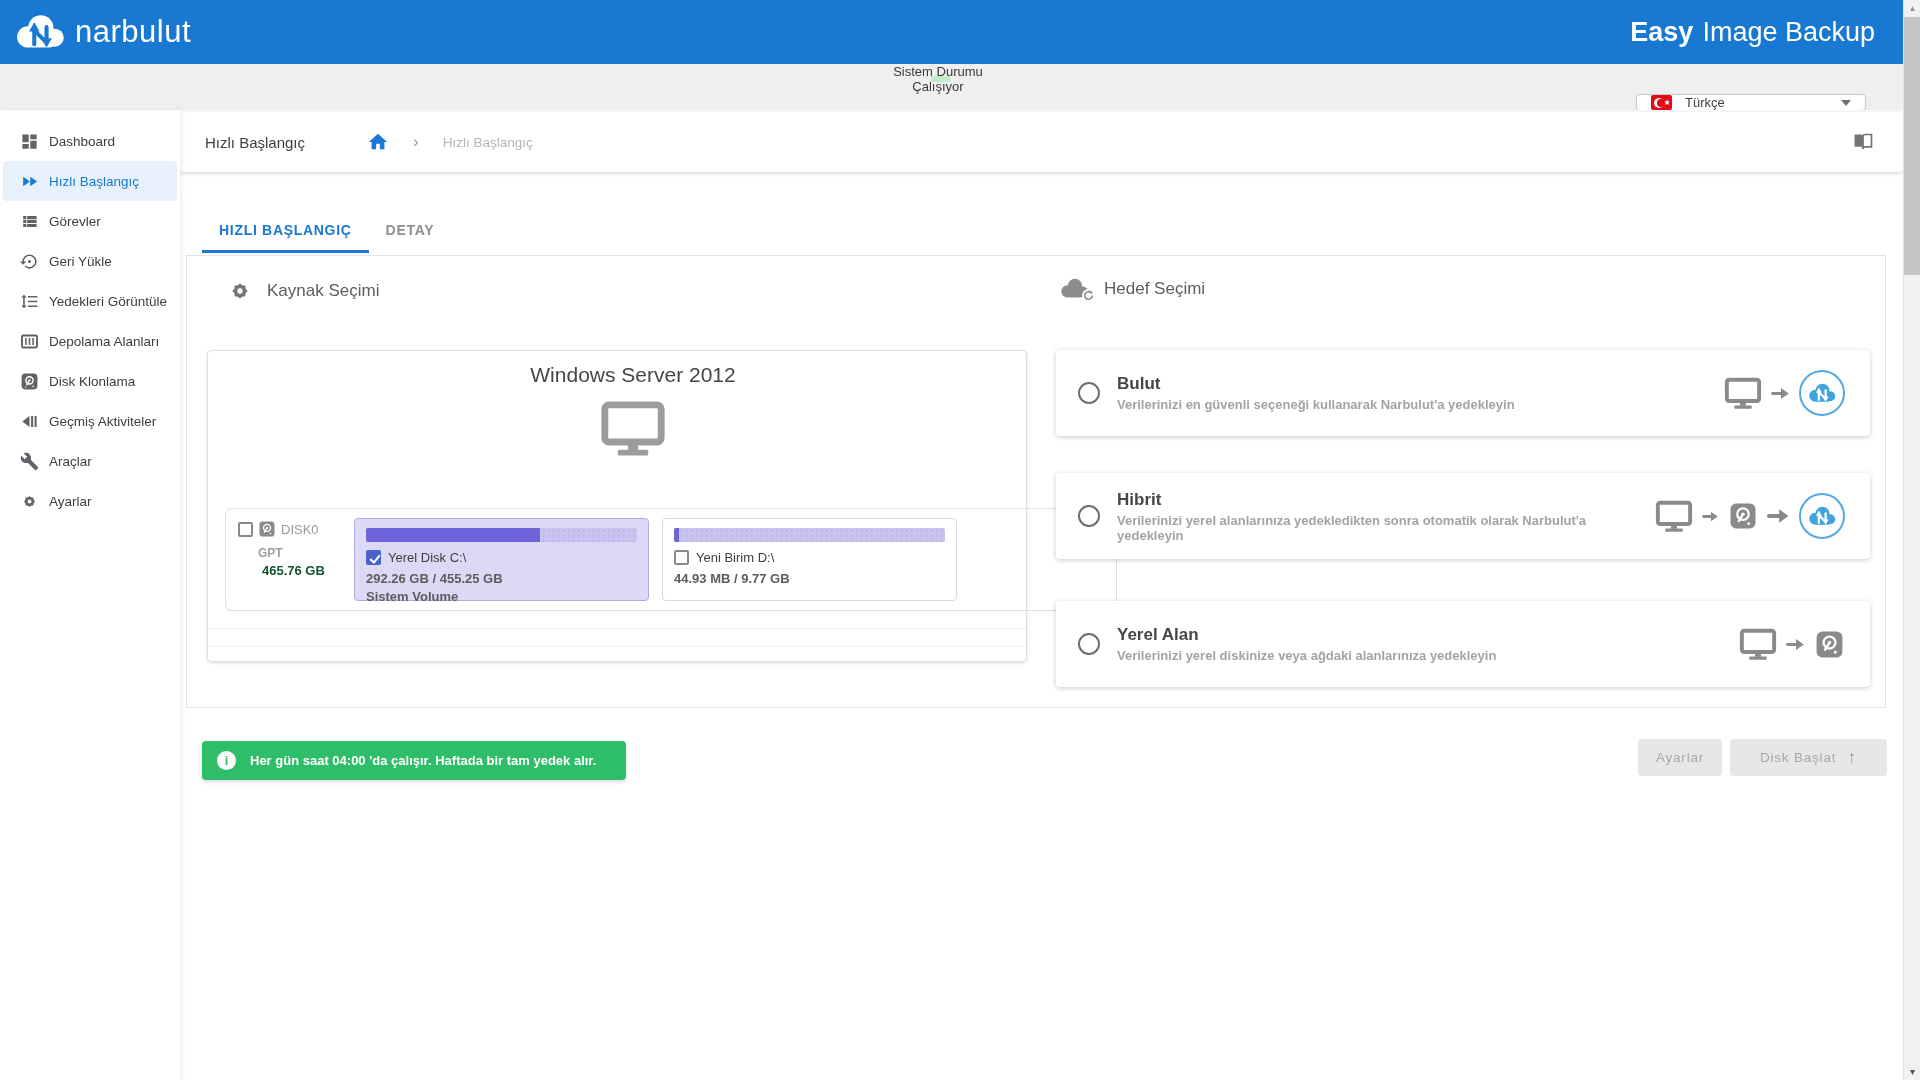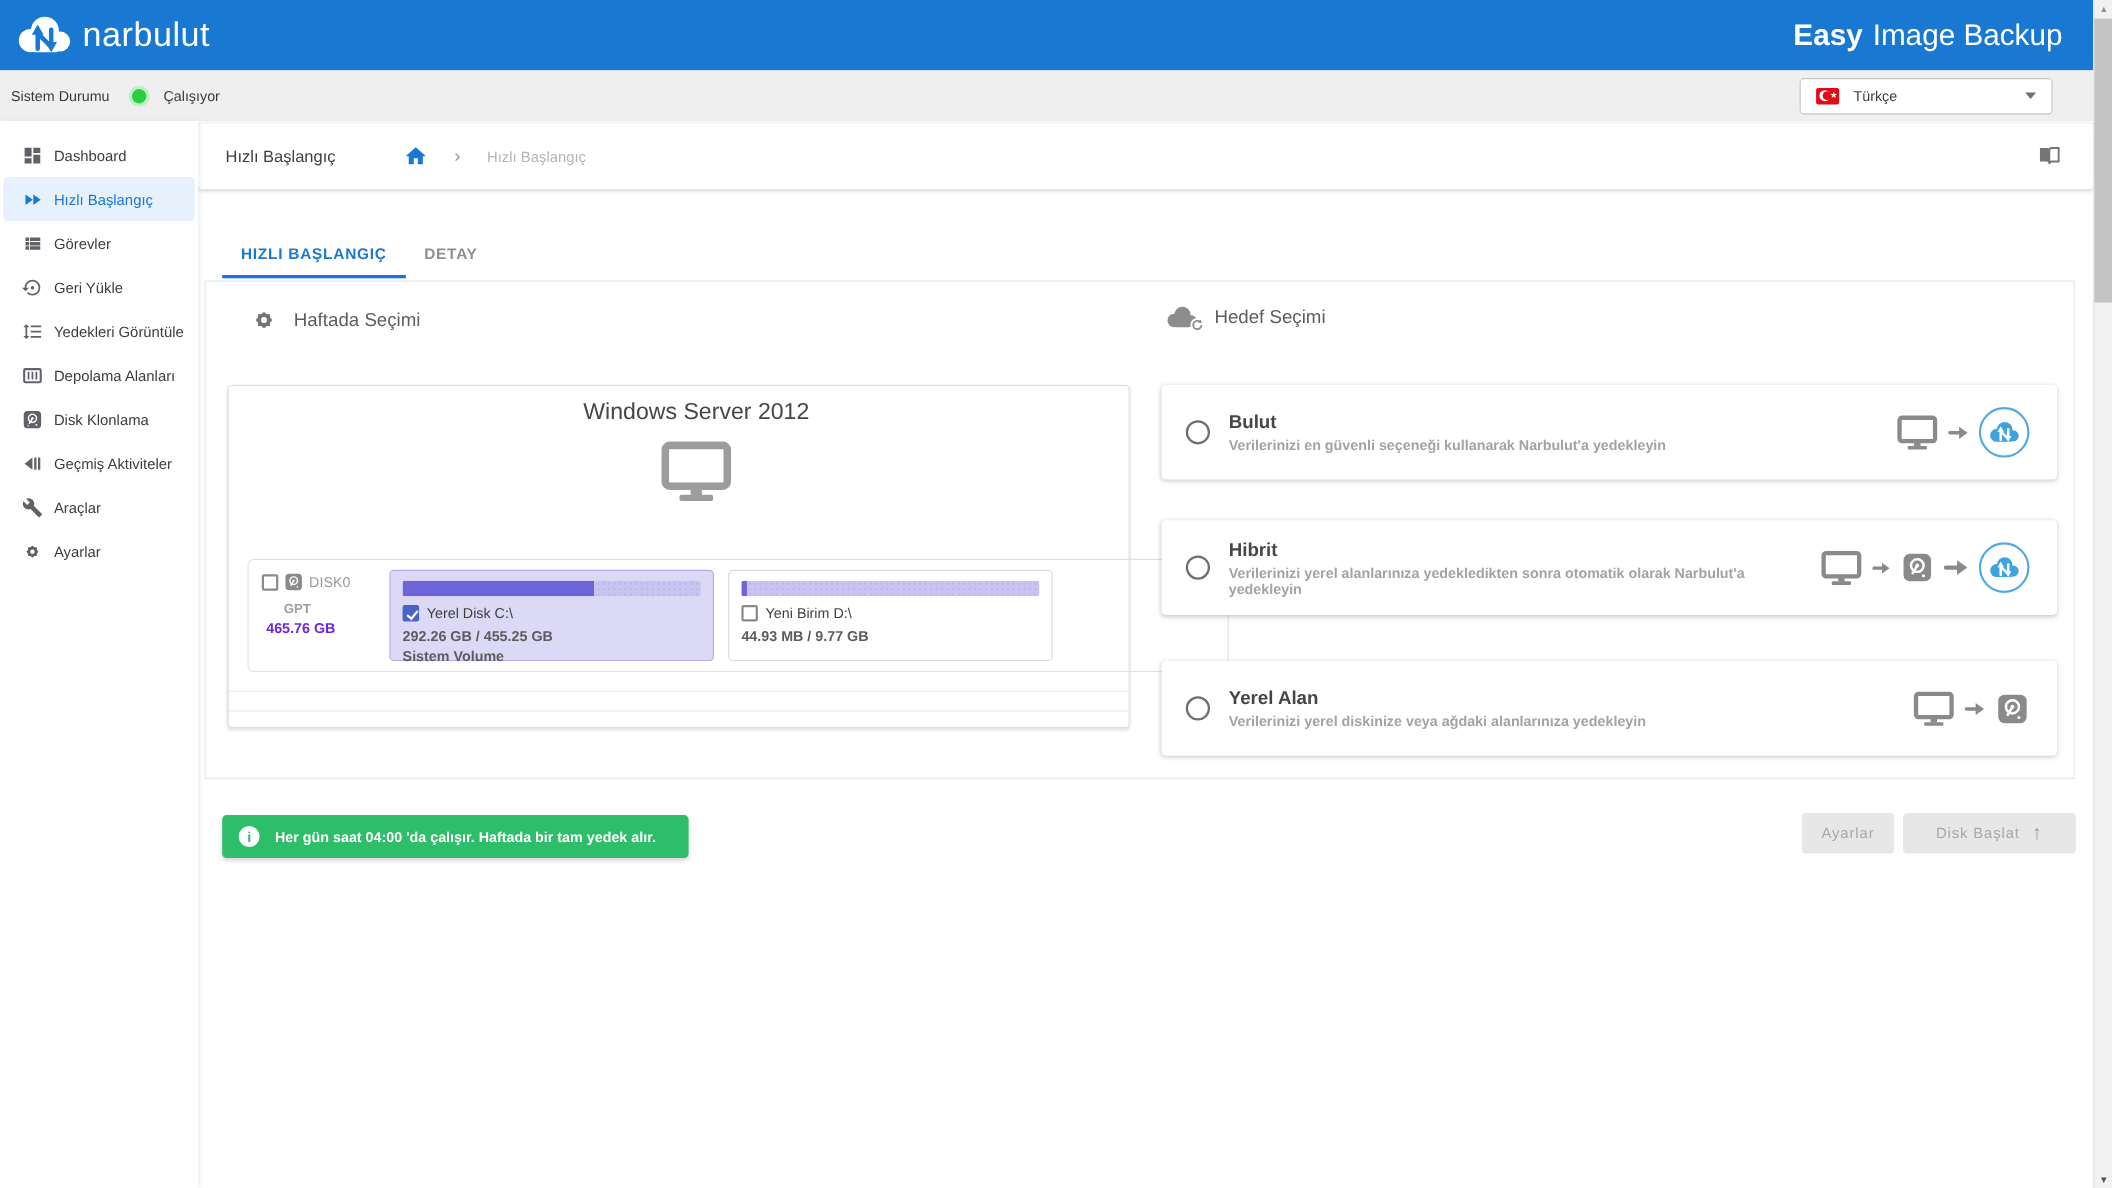--- a/index.html
+++ b/index.html
@@ -11,21 +11,21 @@
   
   .topbar { position:absolute; left:0; top:0; right:0; height:64px; background:#1878d2;
     display:flex; align-items:center; }
   .brand { display:flex; align-items:center; gap:8px; padding-left:13px; }
   .brand-name { color:#fff; font-size:31px; font-weight:500; letter-spacing:.5px; }
   .product { margin-left:auto; padding-right:28px; color:#fff; font-size:27px; font-weight:400; }
   .product .bold { font-weight:700; margin-right:9px; }
 
   
   .statusbar { position:absolute; left:0; top:64px; right:0; height:46px; background:#efefef;
-    display:flex; align-items:center; padding:0 37px 0 10px; }
+    display:flex; align-items:center; padding:0 37px 0 10px;flex-direction:column; }
   .status-label, .status-value { font-size:13px; color:#3a3a3a; }
   .status-dot { width:13px; height:13px; border-radius:50%; background:#2ecc40;
     box-shadow:0 0 0 3px #bfeec9; margin:0 16px 0 20px; }
   .lang { margin-left:auto; width:230px; height:33px; background:#fff; border:1px solid #c6c6c6;
     border-radius:4px; display:flex; align-items:center; padding:0 14px; cursor:pointer; }
   .flag { width:21px; height:15px; background:#e30a17; border-radius:2px; position:relative;
     margin-right:13px; overflow:hidden; }
   .flag::before { content:""; position:absolute; left:3px; top:2.5px; width:10px; height:10px;
     border-radius:50%; background:#fff; }
   .flag::after { content:""; position:absolute; left:5.5px; top:3.5px; width:8px; height:8px;
@@ -77,21 +77,21 @@
     border:1px solid #e0e0e0; border-radius:6px; display:flex; padding:9px 12px; gap:13px; }
   .disk-meta { width:103px; padding-top:2px; }
   .disk-meta-top { display:flex; align-items:center; gap:5px; }
   .cbx { width:15px; height:15px; border:2px solid #8a8a8a; border-radius:2px; background:#fff;
     cursor:pointer; flex:0 0 auto; }
   .cbx.checked { background:#4a63c8; border-color:#4a63c8; position:relative; }
   .cbx.checked::after { content:""; position:absolute; left:3.5px; top:0.5px; width:4px;
     height:8px; border:solid #fff; border-width:0 2px 2px 0; transform:rotate(40deg); }
   .disk-name { font-size:13px; color:#9a9a9a; }
   .disk-gpt { font-size:12px; font-weight:700; color:#9e9e9e; margin:8px 0 3px 20px; }
-  .disk-size { font-size:13px; font-weight:700; color:#6d28d9; margin-left:4px; }
+  .disk-size { font-size:13px; font-weight:700; color:#14532d; margin-left:24px; }
   .vol { width:295px; border:1px solid #d9d9d9; border-radius:4px; padding:9px 11px; cursor:pointer; }
   .vol.selected { background:#dcd9f7; border-color:#b2abe9; }
   .vol-bar { height:14px; border-radius:2px; background:#c8c3ef; overflow:hidden;
     background-image:radial-gradient(#bab4ec 1px, transparent 1px); background-size:5px 5px; }
   .vol-fill { height:100%; background:#6f63da; }
   .vol-name-row { display:flex; align-items:flex-start; gap:7px; margin-top:8px; }
   .vol-name { font-size:13px; color:#3f3f3f; }
   .vol-usage { font-size:13px; font-weight:700; color:#5c5c5c; margin-top:6px; }
   .vol-label { font-size:13px; font-weight:700; color:#5c5c5c; margin-top:3px; }
   .card-divider { position:absolute; left:0; right:0; border-top:1px solid #ececec; }
@@ -281,21 +281,21 @@
 
       <div class="section-header" id="src-header">
         <svg width="26" height="26" viewBox="0 0 24 24">
           <g fill="#757575">
               <rect x="7" y="7" width="10" height="10" transform="rotate(45 12 12)"></rect>
               <rect x="7" y="7" width="10" height="10"></rect>
               <circle cx="12" cy="12" r="5.5"></circle>
             </g>
           <circle cx="12" cy="12" r="2.5" fill="#fff"></circle>
         </svg>
-        <span>Haftada Seçimi</span>
+        <span>Kaynak Seçimi</span>
       </div>
 
       <div class="server-card">
         <div class="server-title">Windows Server 2012</div>
         <div class="server-monitor">
           <svg width="66" height="56" viewBox="0 0 26 22">
               <rect x="1.9" y="1.9" width="22.2" height="14.6" rx="1.6" fill="none" stroke="#9c9c9c" stroke-width="2.7"></rect>
               <rect x="11" y="16.8" width="4" height="3" fill="#9c9c9c"></rect>
               <rect x="7" y="19.6" width="12" height="2.2" rx="0.6" fill="#9c9c9c"></rect>
             </svg>

